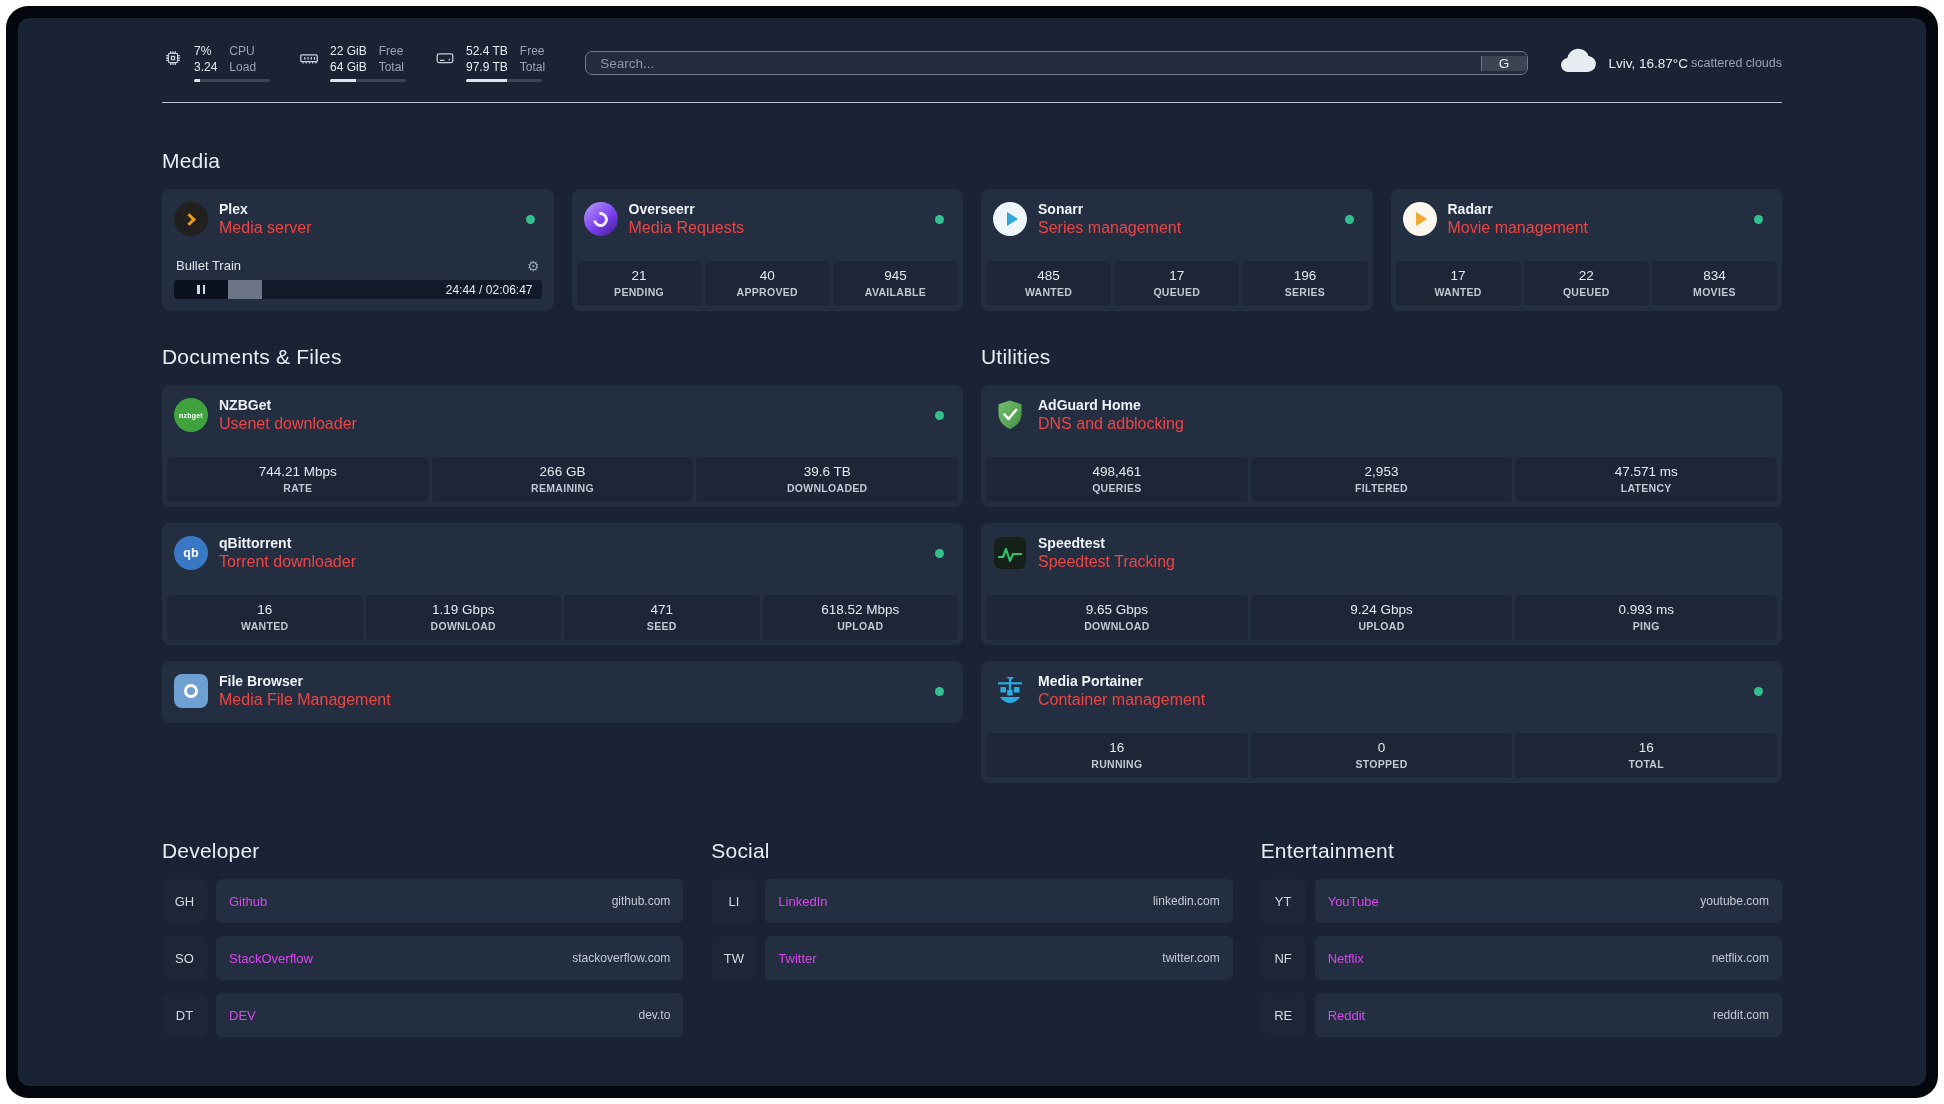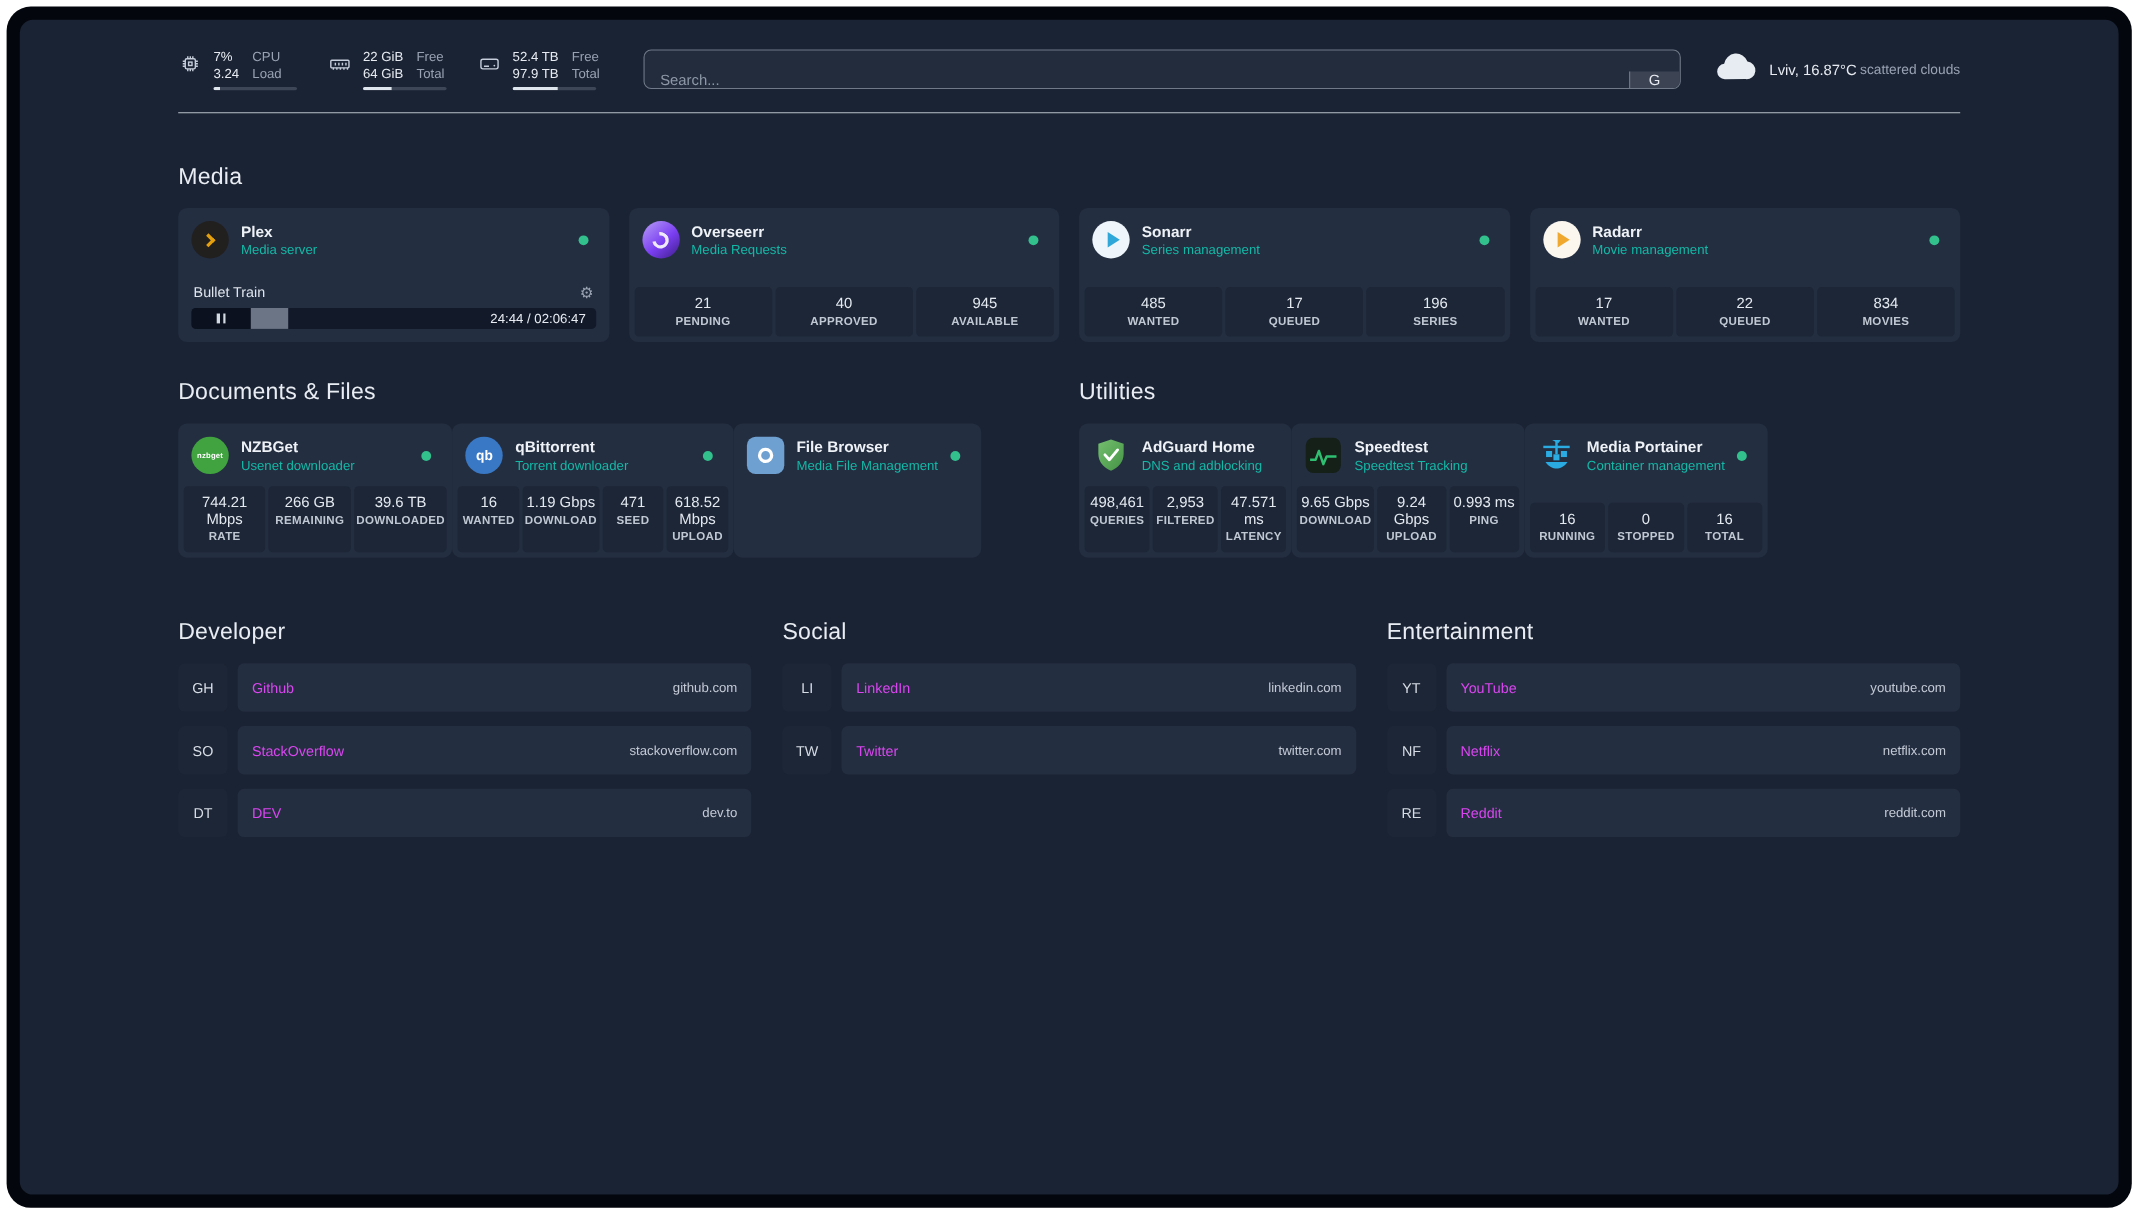--- a/index.html
+++ b/index.html
@@ -25,21 +25,21 @@
   .mon svg { margin-top: 3px; }
   .mon-body { display: flex; flex-direction: column; gap: 4px; }
   .mon-vals { display: flex; gap: 12px; font-size: 12px; line-height: 1.3; }
   .mon-col { display: flex; flex-direction: column; }
   .mon-col.vals { color: #e7ebf1; }
   .mon-col.labs { color: #98a2b3; }
   .mon-bar { height: 3px; width: 76px; background: #3c4657; border-radius: 2px; overflow: hidden; }
   .mon-fill { height: 100%; background: #dfe5ec; }
   .fill-cpu { width: 8%; } .fill-mem { width: 34%; } .fill-disk { width: 54%; }
 
-  .search { flex: 1; display: flex; align-items: flex-end; height: 36px; margin: 0 28px 0 12px;
+  .search { flex: 1; display: flex; align-items: center; height: 24px; margin: 0 28px 0 12px;
     border: 1px solid #6f7988; border-radius: 7px; background: #222c3d; overflow: hidden; }
   .search input { flex: 1; background: transparent; border: 0; outline: none;
     padding: 0 14px; font-size: 13.5px; color: #dfe5ec; font-family: inherit; }
   .search input::placeholder { color: #8d97a6; }
   .g-btn { width: 46px; background: #3c4454; display: flex; align-items: center; justify-content: center;
     font-size: 13.5px; color: #e7ebf1; border-left: 1px solid #6f7988; cursor: pointer; }
 
   .weather { display: flex; align-items: center; gap: 11px; }
   .weather-txt { display: flex; flex-direction: row; gap: 3px; }
   .weather-loc { font-size: 13.5px; color: #e7ebf1; }
@@ -48,28 +48,28 @@
   .divider { border: 0; border-top: 1px solid rgba(226,232,240,0.8); margin-top: 20px; }
 
   
   .section-title { font-size: 21px; font-weight: 500; color: #e9edf3; letter-spacing: .2px; }
   .mt-media { margin: 46px 0 16px; }
   .mt-cols  { margin: 34px 0 16px; }
   .mt-bm    { margin: 0 0 16px; }
 
   .media-grid { display: grid; grid-template-columns: repeat(4, 1fr); gap: 18px; }
   .cols { display: grid; grid-template-columns: 1fr 1fr; column-gap: 18px; }
-  .col-stack { display: flex; flex-direction: row; }
+  .col-stack { display: flex; flex-direction: column; gap: 16px; }
 
   .card { background: #232e41; border-radius: 8px; padding: 5px; display: flex; flex-direction: column; }
   .card.tall { min-height: 122px; }
   .card-header { display: flex; align-items: center; gap: 11px; padding: 7px 7px 9px; cursor: pointer; }
   .titles { display: flex; flex-direction: column; gap: 2px; }
   .sname { font-size: 14px; font-weight: 700; color: #eef2f6; }
-  .ssub  { font-size: 12px; color: #14b8a6; }
+  .ssub  { font-size: 16px; color: #ef4444; }
   .dot { width: 9px; height: 9px; border-radius: 50%; background: #32c08d; margin-left: auto; margin-right: 7px; flex: none; }
 
   .stats { display: flex; gap: 3px; margin-top: auto; }
   .stat { flex: 1; background: #1c2636; border-radius: 4px; text-align: center; padding: 7px 2px 8px; }
   .sval { font-size: 13.5px; color: #e4e9f0; }
   .slab { font-size: 10.5px; font-weight: 700; color: #c0c8d3; margin-top: 3px; letter-spacing: .3px; }
 
   
   .icon { width: 34px; height: 34px; flex: none; border-radius: 50%;
     display: flex; align-items: center; justify-content: center; overflow: hidden; }

